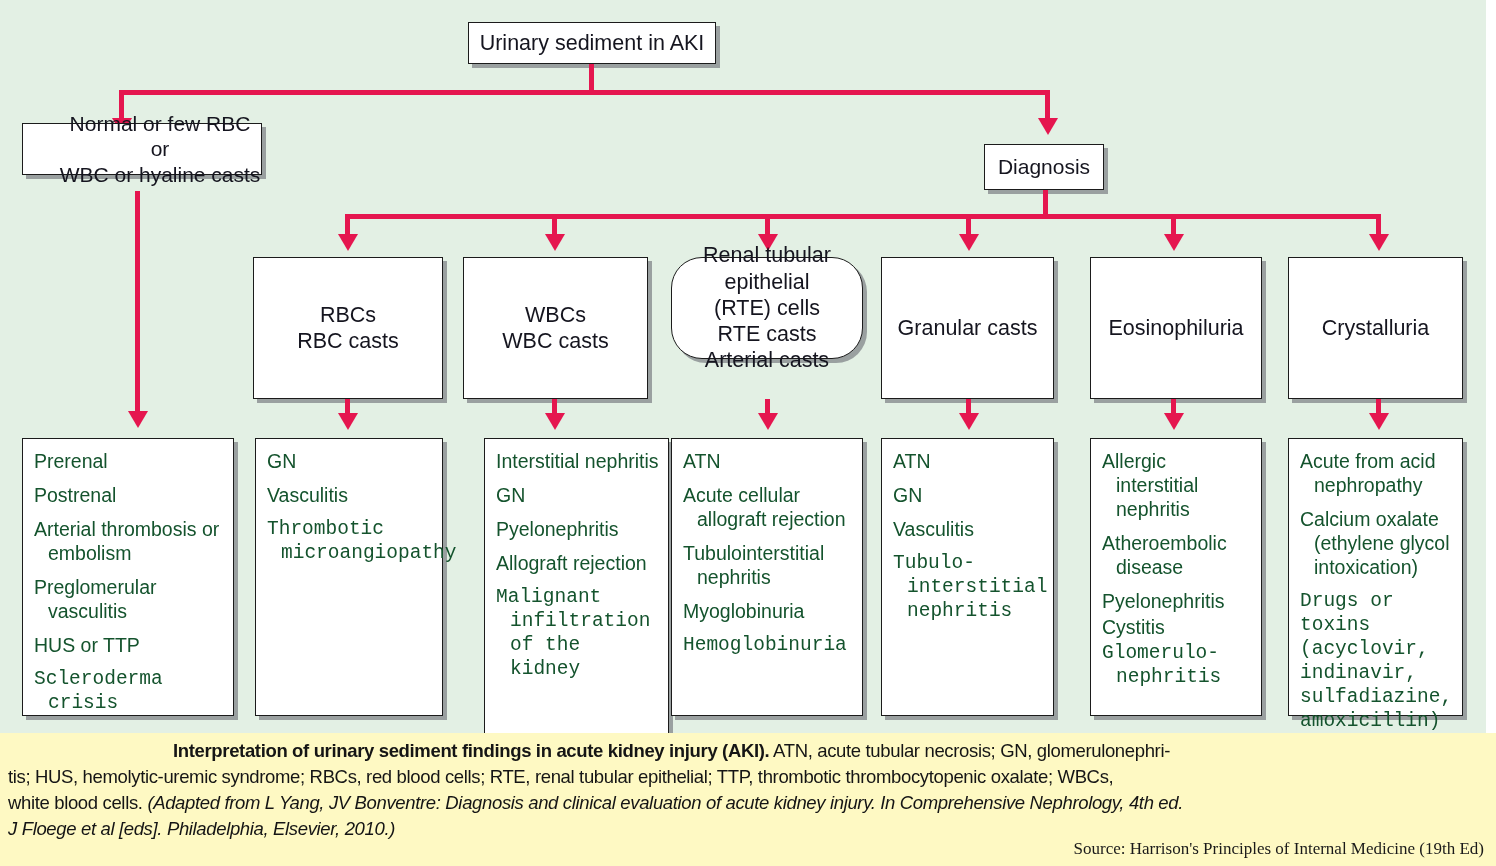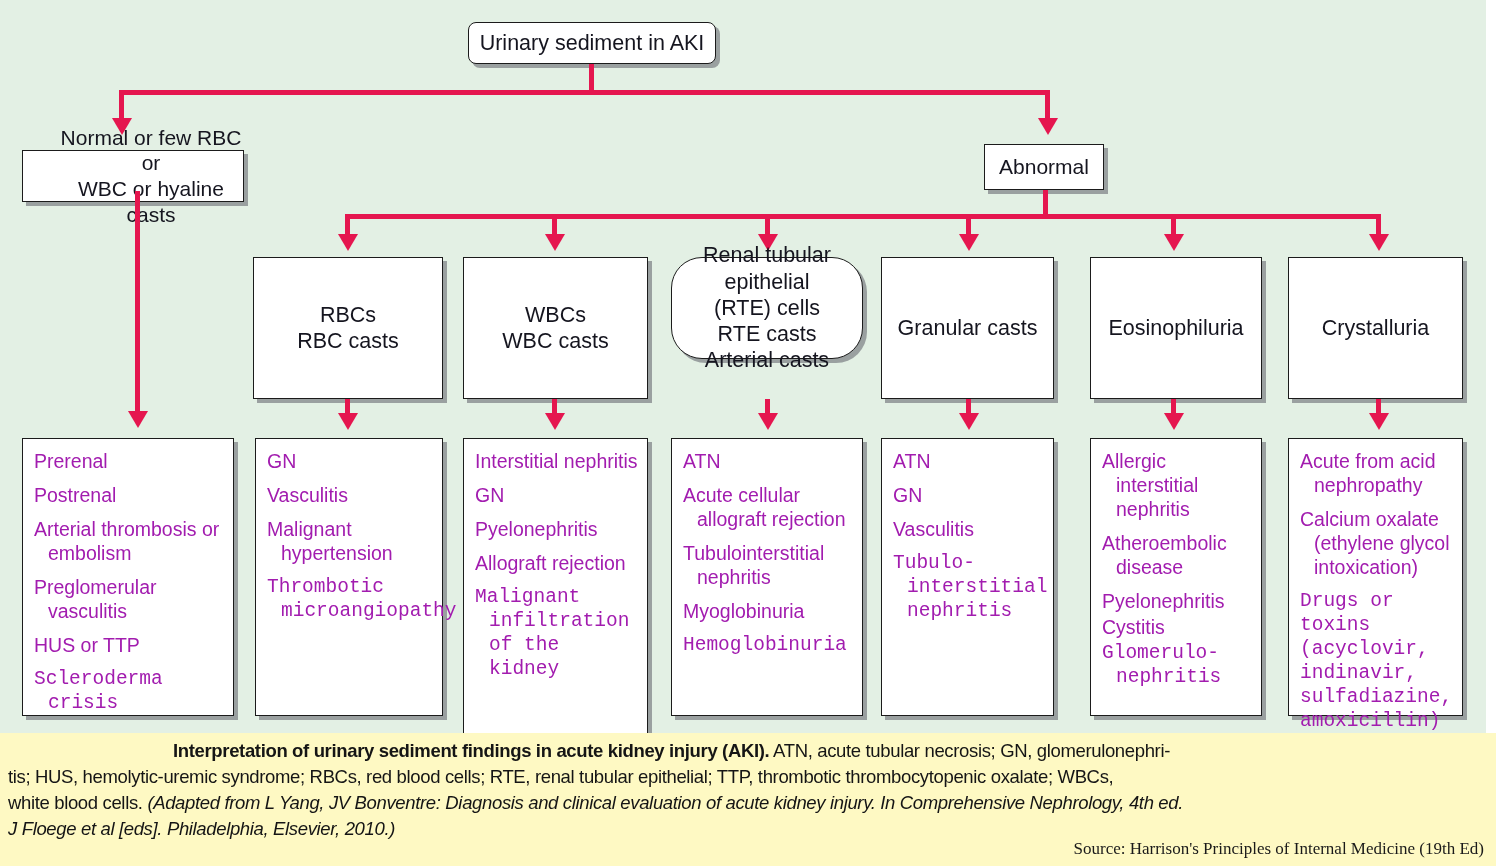--- a/index.html
+++ b/index.html
@@ -28,21 +28,21 @@
     display:flex;align-items:center;justify-content:center;
     text-align:center;
   }
   .box.center .txt{line-height:1.22;}
   .box.list{padding:11px 9px 6px 11px;}
   
   .entry{
     font-size:19.5px;line-height:1.23;
     padding-left:14px;text-indent:-14px;
     margin-bottom:10px;
-    color:#a21caf;
+    color:#14532d;
   }
   .entry.tight{margin-bottom:2px;}
   .entry:last-child{margin-bottom:0;font-family:Liberation Mono, monospace;}
   .t19{font-size:21px;}
   .t20{font-size:21.5px;}
 
   
   .hline{position:absolute;background:#e5164f;height:5px;}
   .vline{position:absolute;background:#e5164f;width:5px;}
   .arrow{
@@ -75,41 +75,41 @@
     position:absolute;right:12px;top:106px;
     font-family:"Liberation Serif", serif;
     font-size:17px;color:#1a1a1a;white-space:nowrap;
   }
 </style>
 </head>
 <body>
 
 <div id="panel">
 
-  <div class="box center" style="left:468px;top:22px;width:248px;height:42px;border-radius:8px;">
+  <div class="box center" style="left:468px;top:22px;width:248px;height:42px;">
     <span class="txt t20">Urinary sediment in AKI</span>
   </div>
 
   <div class="vline" style="left:589px;top:64px;height:28px;"></div>
   <div class="hline" style="left:119px;top:90px;width:931px;"></div>
   <div class="vline" style="left:119px;top:90px;height:30px;"></div>
   <div class="arrow" style="left:112px;top:118px;"></div>
   <div class="vline" style="left:1045px;top:90px;height:30px;"></div>
   <div class="arrow" style="left:1038px;top:118px;"></div>
 
-  <div class="box center" style="left:22px;top:150px;width:222px;height:52px;padding-left:36px;">
+  <div class="box center" style="left:22px;top:123px;width:240px;height:52px;padding-left:36px;">
     <span class="txt t19" style="white-space:pre-line;">Normal or few RBC or
 WBC or hyaline casts</span>
   </div>
 
   <div class="vline" style="left:135px;top:191px;height:222px;"></div>
   <div class="arrow" style="left:128px;top:411px;"></div>
 
   <div class="box center" style="left:984px;top:144px;width:120px;height:46px;">
-    <span class="txt t19">Abnormal</span>
+    <span class="txt t19">Diagnosis</span>
   </div>
   <div class="vline" style="left:1043px;top:190px;height:26px;"></div>
   <div class="hline" style="left:345px;top:214px;width:1035px;"></div>
 
   <div class="vline" style="left:345px;top:214px;height:22px;"></div>
   <div class="arrow" style="left:338px;top:234px;"></div>
 
   <div class="vline" style="left:552px;top:214px;height:22px;"></div>
   <div class="arrow" style="left:545px;top:234px;"></div>
 
@@ -184,25 +184,24 @@
     <div class="entry">Postrenal</div>
     <div class="entry">Arterial thrombosis or embolism</div>
     <div class="entry">Preglomerular vasculitis</div>
     <div class="entry">HUS or TTP</div>
     <div class="entry">Scleroderma crisis</div>
   </div>
 
   <div class="box list" style="left:255px;top:438px;width:188px;height:278px;">
     <div class="entry">GN</div>
     <div class="entry">Vasculitis</div>
-    <div class="entry">Malignant hypertension</div>
     <div class="entry">Thrombotic microangiopathy</div>
   </div>
 
-  <div class="box list" style="left:463px;top:438px;width:185px;height:302px;">
+  <div class="box list" style="left:484px;top:438px;width:185px;height:302px;">
     <div class="entry">Interstitial nephritis</div>
     <div class="entry">GN</div>
     <div class="entry">Pyelonephritis</div>
     <div class="entry">Allograft rejection</div>
     <div class="entry">Malignant infiltration of the kidney</div>
   </div>
 
   <div class="box list" style="left:671px;top:438px;width:192px;height:278px;">
     <div class="entry">ATN</div>
     <div class="entry">Acute cellular allograft rejection</div>

